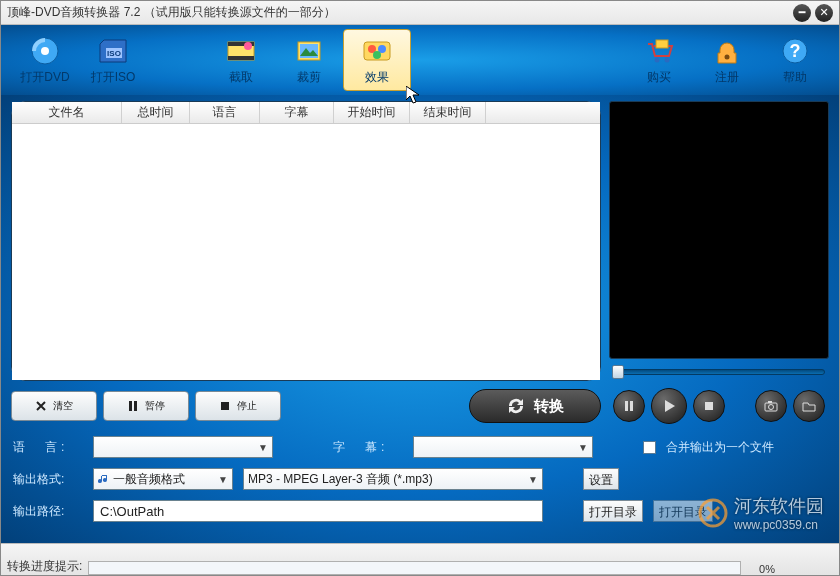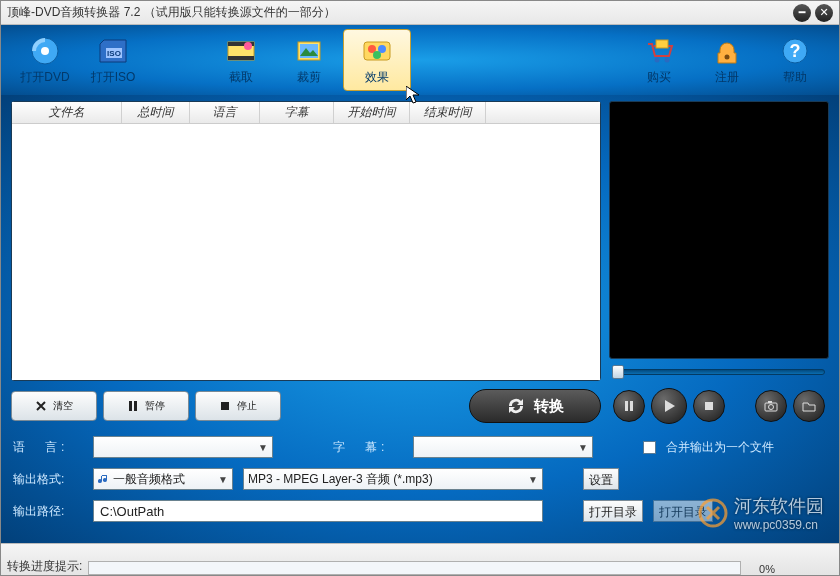--- a/index.html
+++ b/index.html
@@ -13,21 +13,21 @@
 
 .toolbar { height: 70px; background: radial-gradient(ellipse at center, #1a9ee8 0%, #0670c5 60%, #034d8f 100%); display: flex; align-items: center; padding: 4px 10px; gap: 0; }
 .tbtn { width: 68px; height: 62px; display: flex; flex-direction: column; align-items: center; justify-content: center; color: #03396a; font-size: 12px; cursor: pointer; border-radius: 4px; }
 .tbtn.selected { background: linear-gradient(#fff8e0,#ffe9a0); border: 1px solid #c8a030; }
 .tbtn .ticon { width: 36px; height: 32px; display: flex; align-items: center; justify-content: center; margin-bottom: 2px; }
 .tspacer { flex: 1; }
 
 .body { flex: 1; background: radial-gradient(ellipse at center, #1aa0ea 0%, #056ac0 55%, #02407a 100%); display: flex; flex-direction: column; padding: 6px 10px 4px; gap: 6px; }
 
 .midrow { display: flex; gap: 8px; height: 280px; }
-.listpane { width: 590px; background: #fff; border: 1px solid #1a3a55; border-radius: 3px; display: flex; flex-direction: column; box-shadow: inset 0 0 0 1px #9cc0da; font-style: italic; }
+.listpane { width: 590px; background: #fff; border: 1px solid #1a3a55; border-radius: 14px; display: flex; flex-direction: column; box-shadow: inset 0 0 0 1px #9cc0da; }
 .listhead { height: 22px; background: linear-gradient(#fefefe,#eaeaea); display: flex; font-size: 12px; color: #333; border-bottom: 1px solid #ccc; }
 .listhead .col { border-right: 1px solid #d0d0d0; display: flex; align-items: center; justify-content: center; }
 .c1 { width: 110px; } .c2 { width: 68px; } .c3 { width: 70px; } .c4 { width: 74px; } .c5 { width: 76px; } .c6 { width: 76px; }
 .listbody { flex: 1; background: #fff; }
 
 .preview { flex: 1; display: flex; flex-direction: column; gap: 4px; }
 .video { flex: 1; background: #000; border: 1px solid #1a3a55; border-radius: 3px; }
 .slider { height: 18px; display: flex; align-items: center; padding: 0 4px; }
 .slider .track { flex: 1; height: 6px; background: linear-gradient(#034a7e,#0a6db0); border-radius: 3px; position: relative; border: 1px solid #033a63; }
 .slider .thumb { position: absolute; left: -2px; top: -5px; width: 12px; height: 14px; background: linear-gradient(#fefefe,#c0d4e4); border: 1px solid #5a7a94; border-radius: 2px; }

